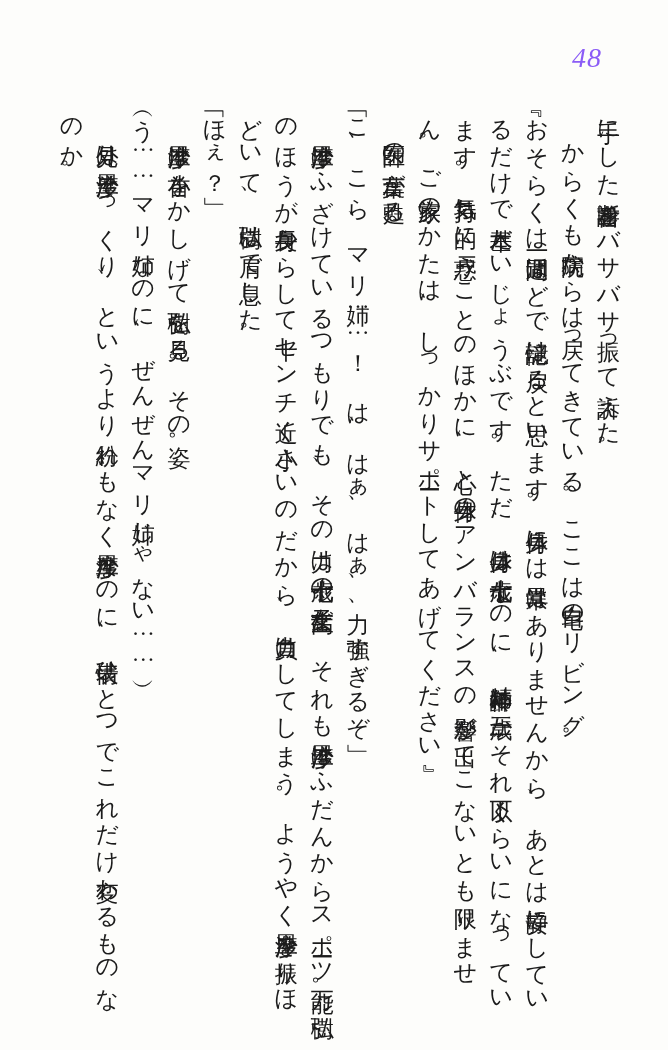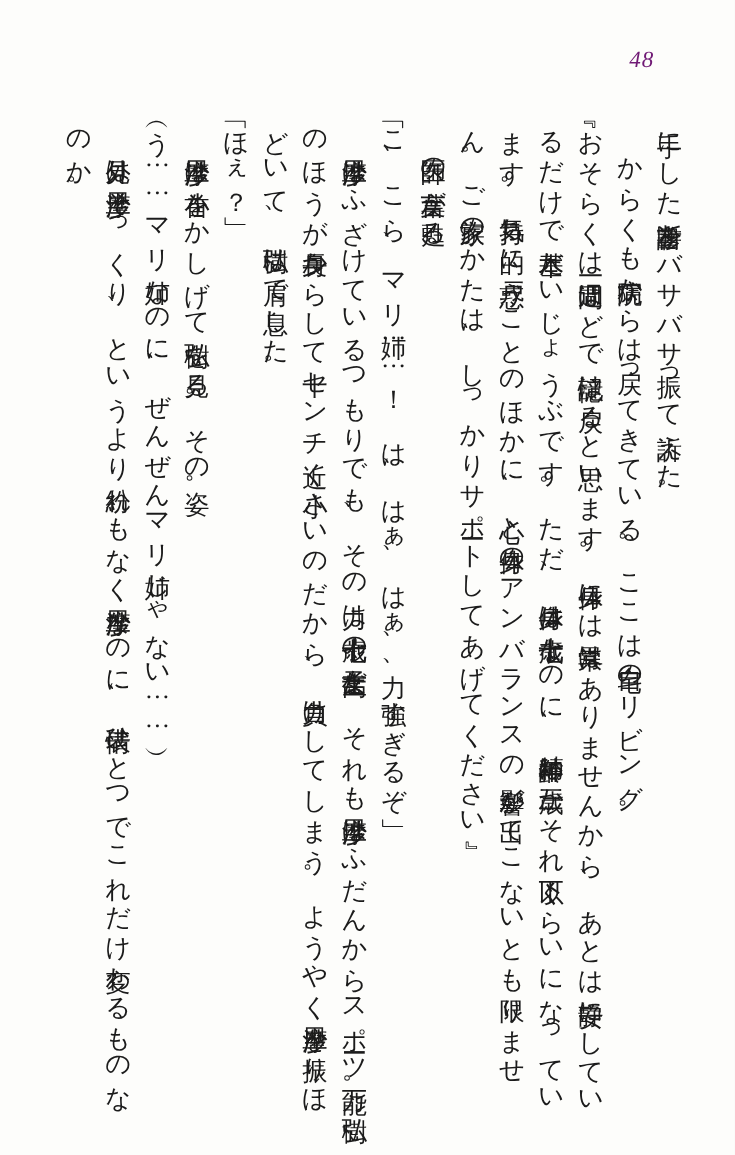--- a/index.html
+++ b/index.html
@@ -17,23 +17,23 @@
     position: absolute;
     inset: 0;
     background: #fdfdfb;
     color: #1c1c1c;
     overflow: hidden;
   }
   .page-number {
     position: absolute;
     top: 42px;
     left: 572px;
-    font-size: 21px;
+    font-size: 28px;
     font-style: italic;
-    color: #701a75;
+    color: #8b5cf6;
     letter-spacing: 1px;
   }
   .text-block {
     position: absolute;
     top: 103px;
     right: 42px;
     width: 609px;
     height: 908px;
     writing-mode: vertical-rl;
     text-orientation: upright;

